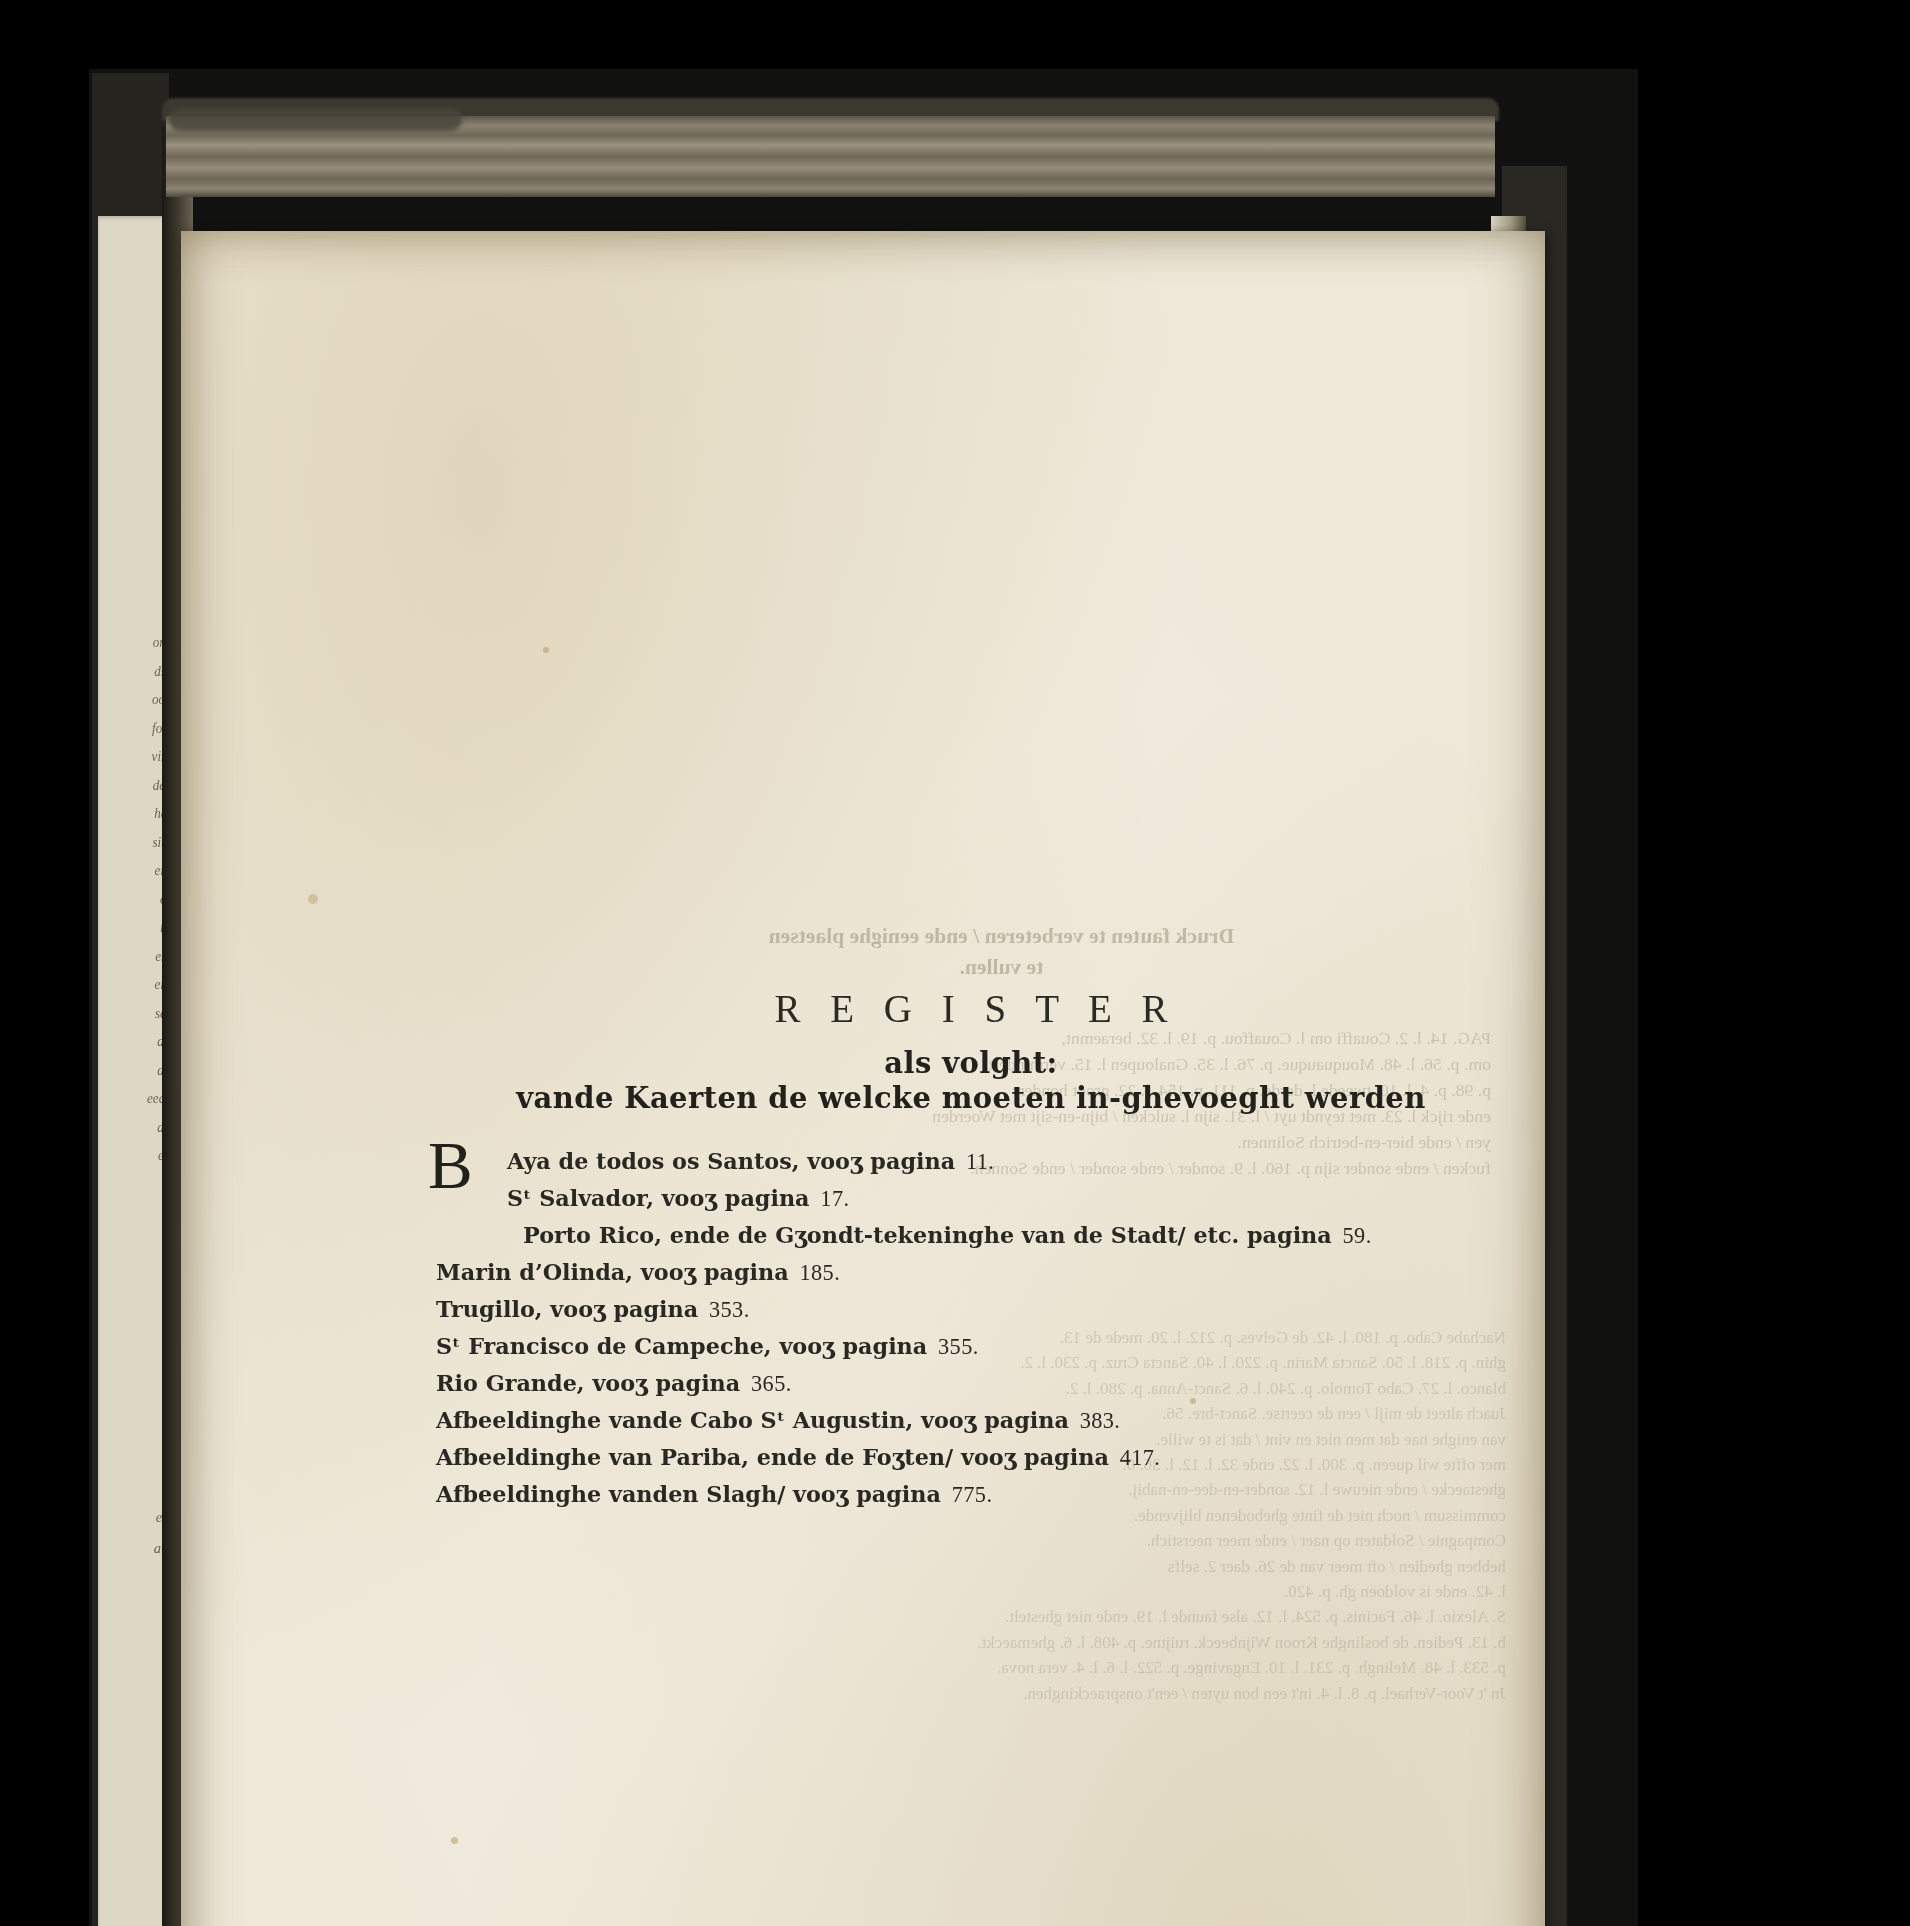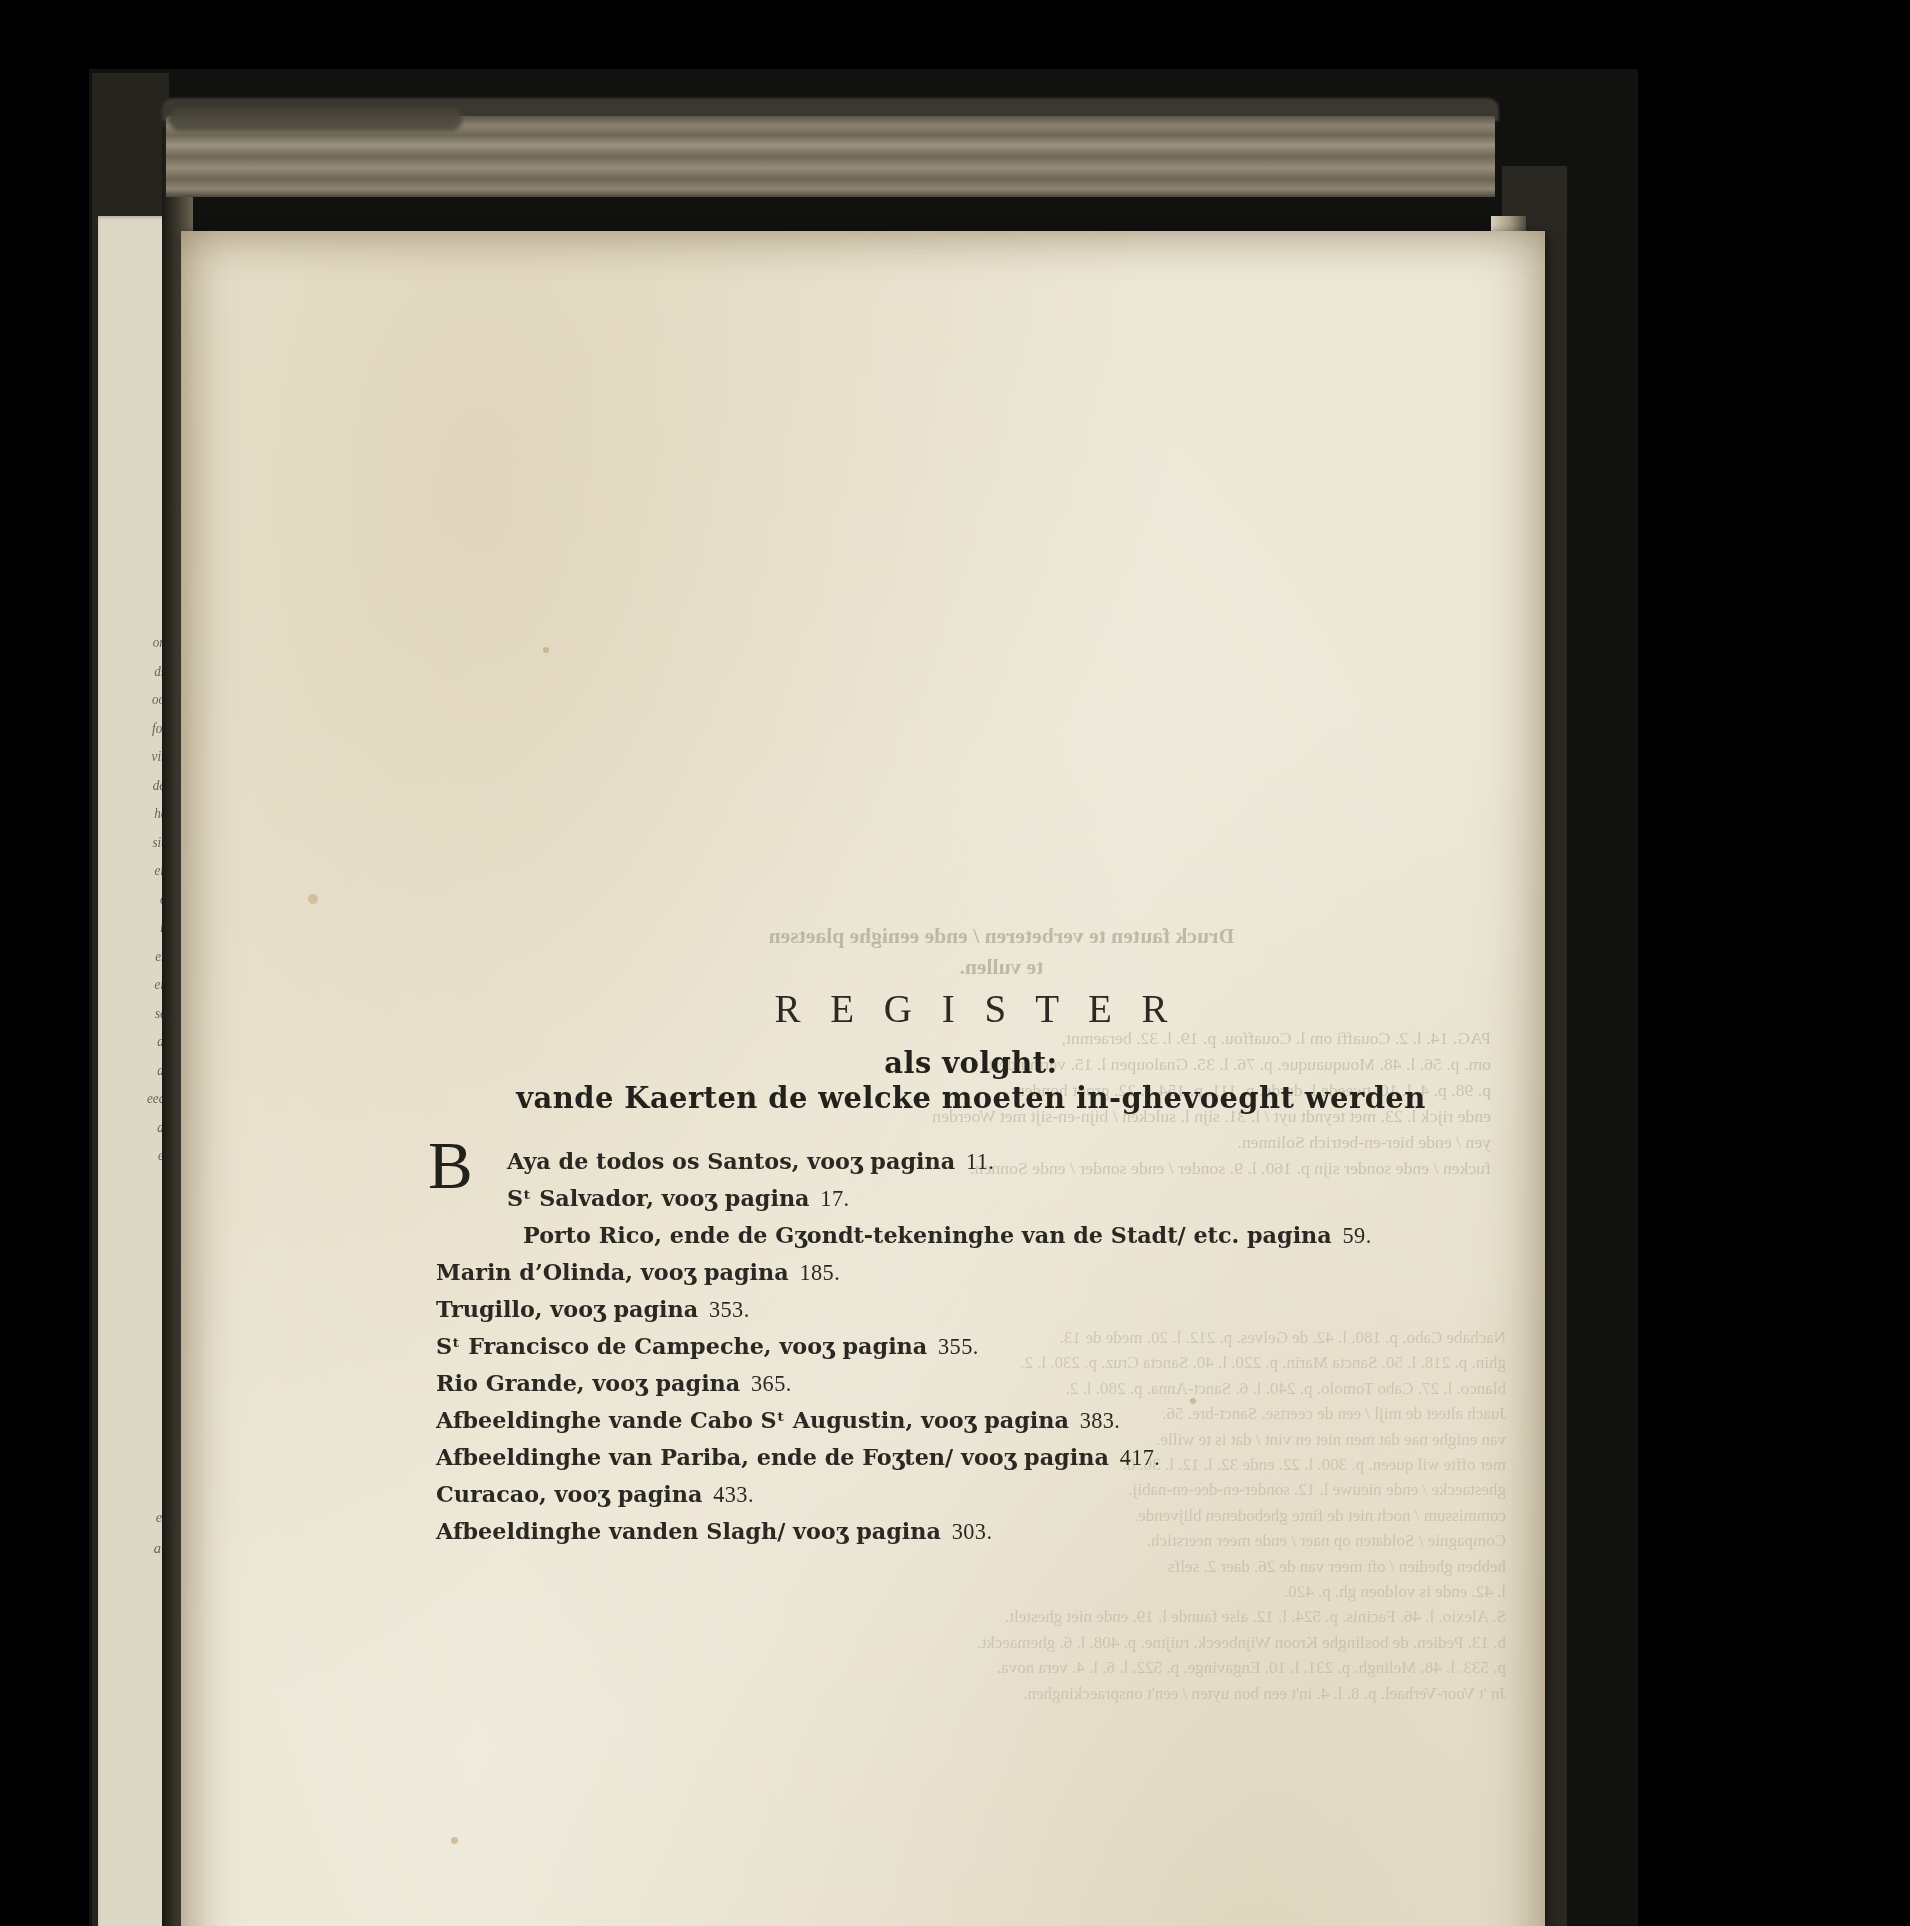--- a/index.html
+++ b/index.html
@@ -393,26 +393,22 @@
         </div>
         <div class="entry">
           <span class="lbl gothic">Afbeeldinghe vande Cabo Sᵗ Augustin, vooʒ pagina</span>
           <span class="pg">383.</span>
         </div>
         <div class="entry">
           <span class="lbl gothic">Afbeeldinghe van Pariba, ende de Foʒten/ vooʒ pagina</span>
           <span class="pg">417.</span>
         </div>
         <div class="entry">
-          <span class="lbl gothic">Curacao, vooʒ pagina</span>
-          <span class="pg">433.</span>
-        </div>
-        <div class="entry">
           <span class="lbl gothic">Afbeeldinghe vanden Slagh/ vooʒ pagina</span>
-          <span class="pg">303.</span>
+          <span class="pg">775.</span>
         </div>
       </div>
 
     </div>
   </div>
 
 </div>
 
 
 </body></html>

